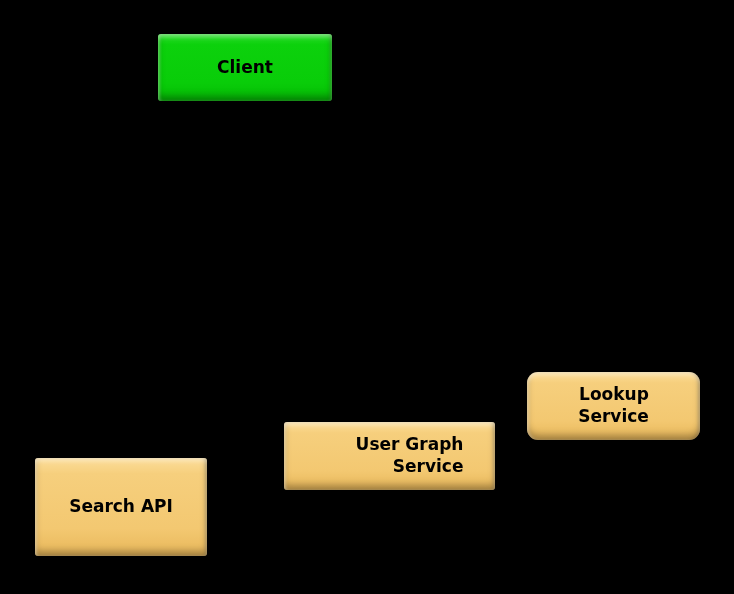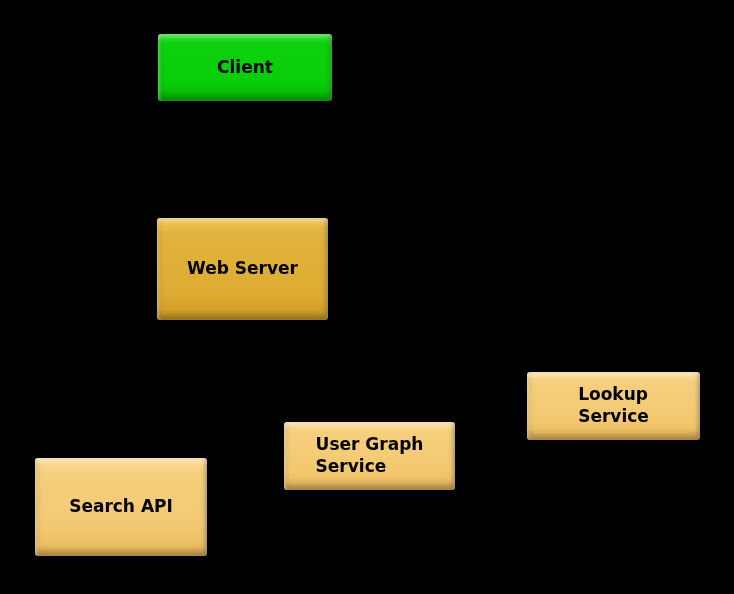--- a/index.html
+++ b/index.html
@@ -13,21 +13,21 @@
     height: 594px;
     background: #000000;
     overflow: hidden;
     font-family: "DejaVu Sans", "Liberation Sans", sans-serif;
   }
   .node {
     position: absolute;
     display: flex;
     align-items: center;
     justify-content: center;
-    text-align: left;
+    text-align: right;
     color: #000000;
     font-weight: bold;
     font-size: 17px;
     line-height: 1.28;
     white-space: pre-line;
     border-radius: 3px;
     box-shadow:
       0 7px 9px rgba(0,0,0,0.85),
       4px 6px 8px rgba(0,0,0,0.6),
       inset 0 3px 4px rgba(255,255,255,0.38),
@@ -40,36 +40,33 @@
   }
   .node-gold {
     background: linear-gradient(180deg, #edc65c 0%, #e1b23c 16%, #deac32 72%, #cf9e28 100%);
   }
   .node-light {
     background: linear-gradient(180deg, #fcde9b 0%, #f6cf7d 16%, #f3c871 72%, #e8b75a 100%);
   }
   .node-client        { left: 158px; top:  34px; width: 174px; height:  67px; }
   .node-web-server    { left: 157px; top: 218px; width: 171px; height: 102px; }
   .node-search-api    { left:  35px; top: 458px; width: 172px; height: 98px; }
-  .node-user-graph    { left: 284px; top: 422px; width: 171px; height:  68px; }
-  .node-lookup        { left: 527px; top: 372px; width: 173px; height:  68px; }
+  .node-user-graph    { left: 284px; top: 422px; width: 171px; height:  68px; padding-left: 40px; }
+  .node-lookup        { left: 527px; top: 372px; width: 173px; height:  68px; border-radius: 11px; }
   .node-person        { left: 527px; top: 483px; width: 173px; height:  68px; }
 </style>
 </head>
 <body>
 
 <div class="canvas">
 
   <div class="node node-green node-client">
     <span>Client</span>
   </div>
 
-  <div class="node node-gold node-web-server">
-    <span>Web Server</span>
-  </div>
 
   <div class="node node-light node-search-api">
     <span>Search API</span>
   </div>
 
   <div class="node node-light node-user-graph">
     <span>User Graph
 Service</span>
   </div>
 

